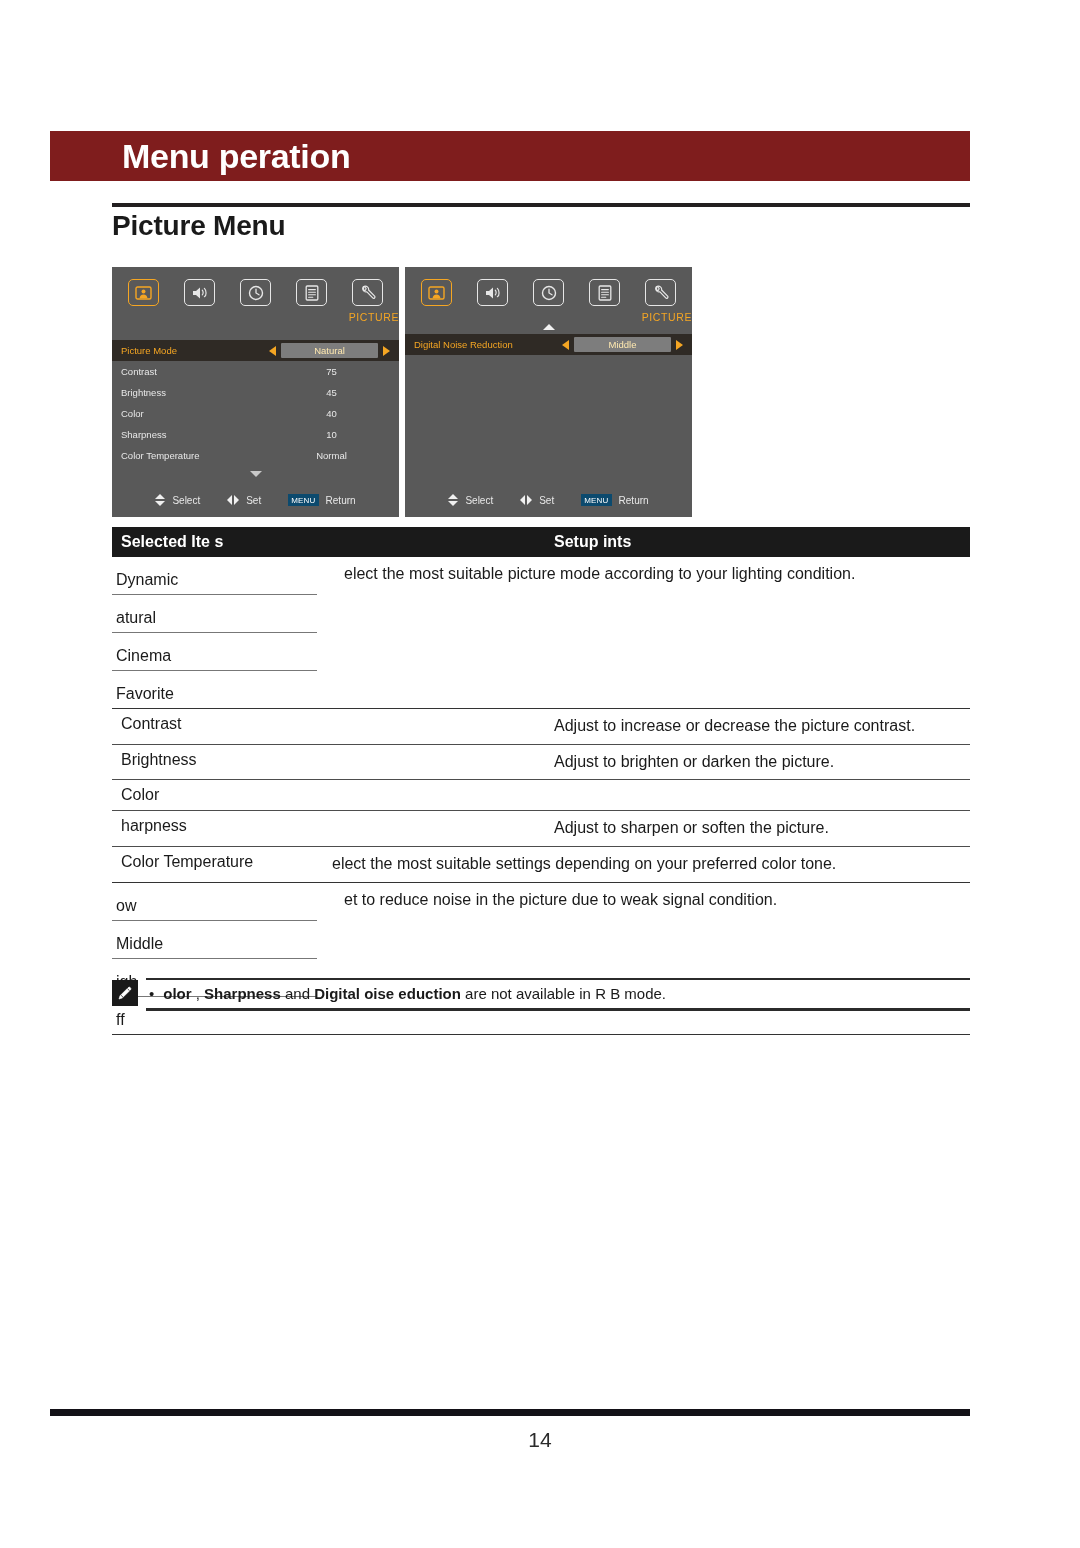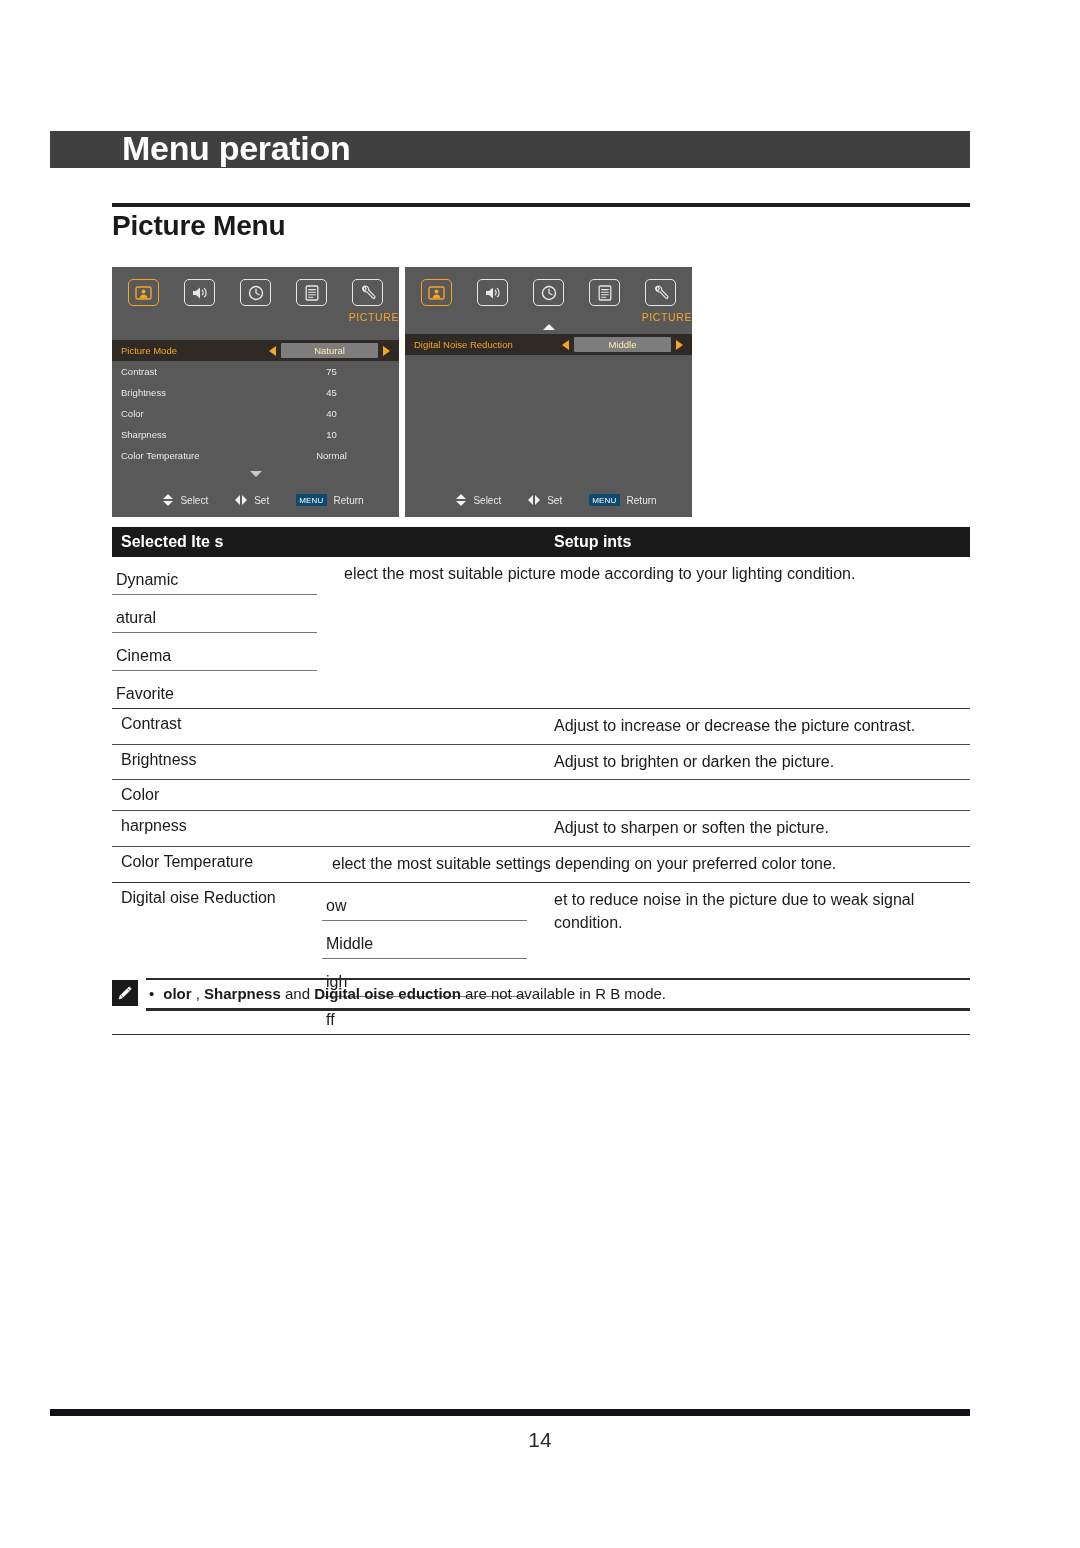--- a/index.html
+++ b/index.html
@@ -15,24 +15,24 @@
     position: relative;
     overflow: hidden;
   }
 
   
   .banner {
     position: absolute;
     left: 50px;
     top: 131px;
     width: 920px;
-    height: 37px;
-    background: #404040;
-    display: flex;
-    align-items: flex-start;
+    height: 50px;
+    background: #7f1d1d;
+    display: flex;
+    align-items: center;
   }
   .banner-title {
     color: #ffffff;
     font-size: 34px;
     font-weight: bold;
     letter-spacing: -0.3px;
     margin-left: 72px;
     line-height: 1;
   }
 
@@ -148,21 +148,21 @@
     width: 0; height: 0;
     border-left: 6px solid transparent;
     border-right: 6px solid transparent;
     border-top: 6px solid #c9c9c9;
     margin: 5px auto 0 auto;
   }
 
   .osd-foot {
     position: absolute;
     bottom: 11px;
-    left: 8px;
+    left: 0;
     width: 100%;
     display: flex;
     align-items: center;
     justify-content: center;
     gap: 7px;
     font-size: 10px;
     color: #e8e8e8;
   }
   .osd-foot .gap { width: 13px; }
   .key-menu {
@@ -485,21 +485,20 @@
     <div class="c-opts"></div>
     <div class="c-desc single">Adjust to sharpen or soften the picture.</div>
   </div>
 
   <div class="trow">
     <div class="c-item">Color Temperature</div>
     <div class="c-desc"> elect the most suitable settings depending on your preferred color tone.</div>
   </div>
 
   <div class="trow">
-    <div class="c-item">Digital  oise Reduction</div>
     <div class="c-opts">
       <div class="opt"> ow</div>
       <div class="opt">Middle</div>
       <div class="opt"> igh</div>
       <div class="opt"> ff</div>
     </div>
     <div class="c-desc"> et to reduce noise in the picture due to weak signal condition.</div>
   </div>
 </div>
 

